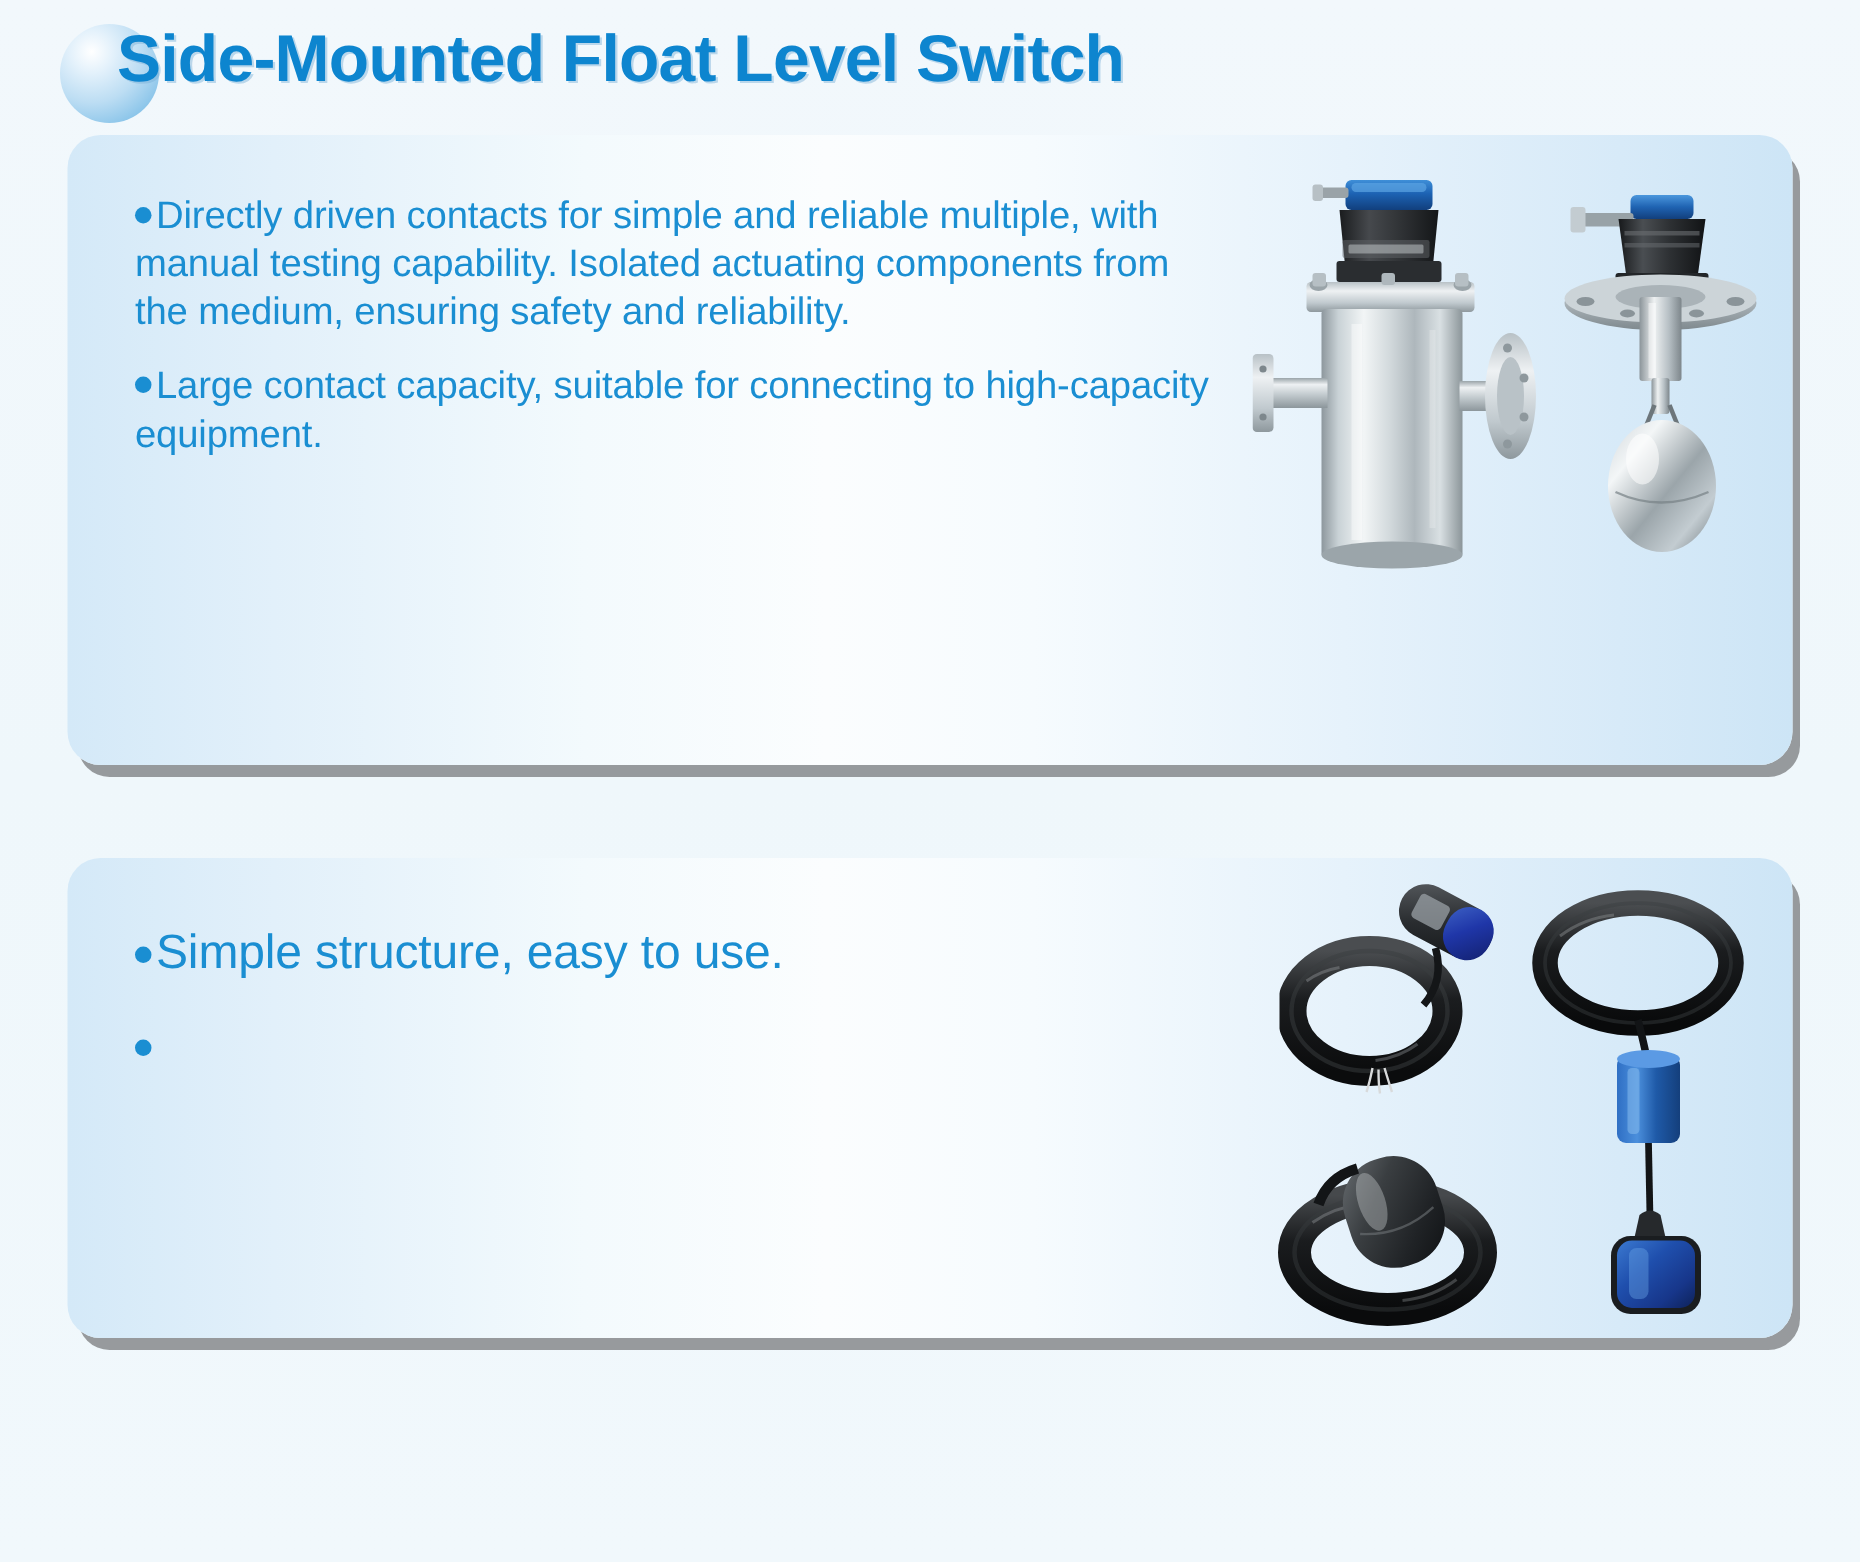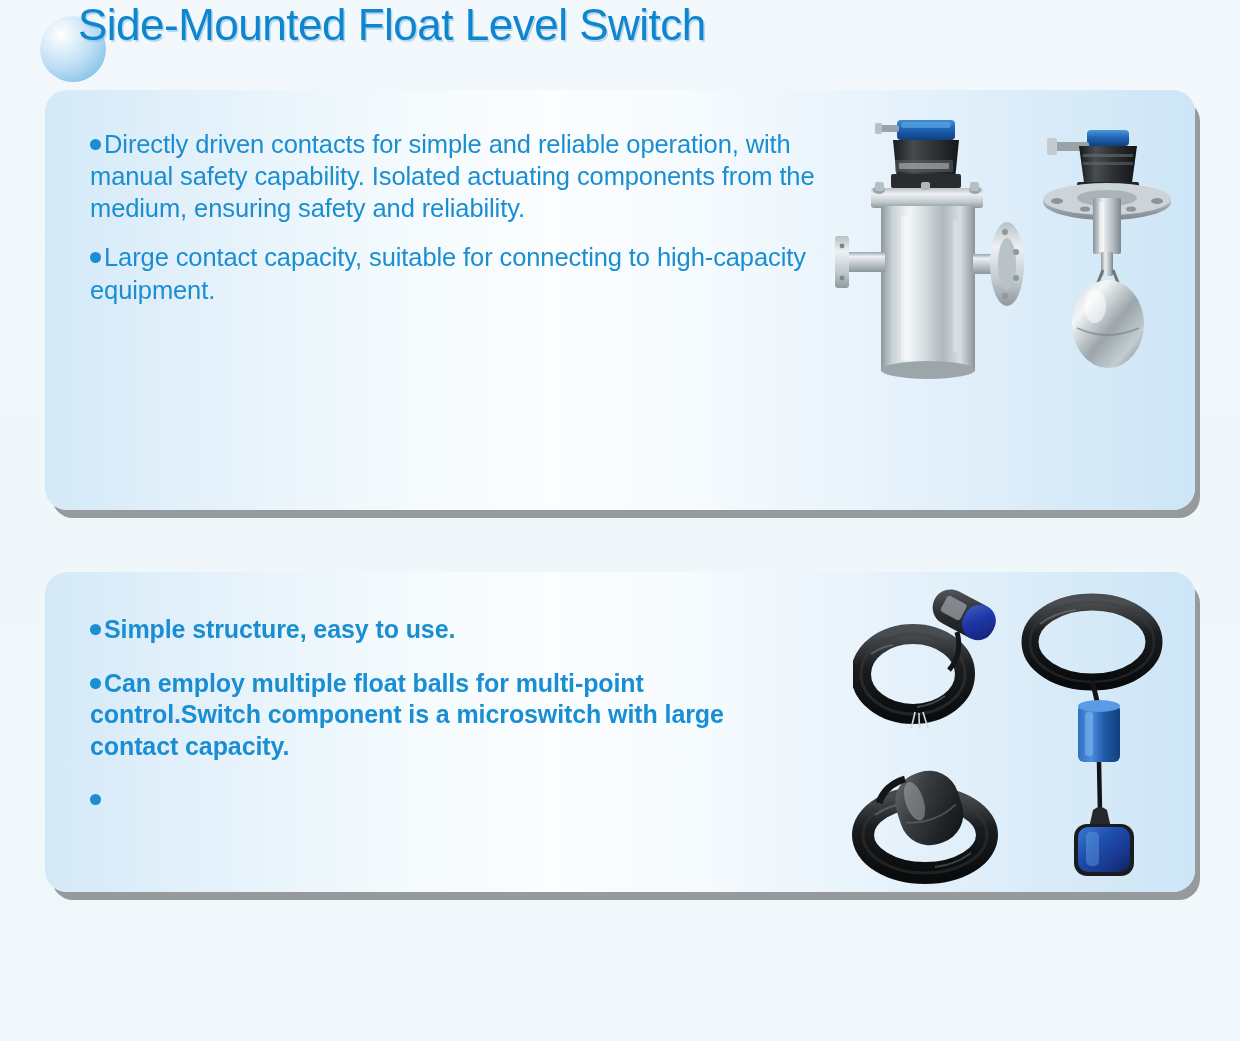--- a/index.html
+++ b/index.html
@@ -43,22 +43,23 @@
                 #e3f1fb 22%,
                 #bcddf3 52%,
                 #8dc6ea 78%,
                 #76b9e3 100%);
   }
   .heading-title {
     position: relative;
     z-index: 2;
     display: inline-block;
     padding-left: 38px;
+    padding-top: 15px;
     font-size: 44px;
-    font-weight: normal;
+    font-weight: bold;
     letter-spacing: -0.5px;
     color: #0d85cf;
     text-shadow: 1.5px 1.5px 0 rgba(120,175,215,0.45);
     white-space: nowrap;
   }
 
   
   .card-wrap {
     position: relative;
     margin-left: 45px;
@@ -99,23 +100,22 @@
   #card-2 .text-col { padding-top: 42px; }
 
   .bullet-block {
     color: #1a8ed2;
     font-size: 25.5px;
     line-height: 1.26;
     margin-bottom: 17px;
     letter-spacing: -0.1px;
   }
   #card-2 .bullet-block {
-    font-size: 25px;
+    font-size: 32px;
     margin-bottom: 22px;
-    font-weight: bold;
   }
   .bullet-block:last-child { margin-bottom: 16px; }
 
   .bullet-dot {
     display: inline-block;
     width: 11px;
     height: 11px;
     border-radius: 50%;
     background: #1a8ed2;
     margin-right: 3px;
@@ -149,21 +149,21 @@
       <div class="heading-bullet-circle"></div>
       <div class="heading-title">Side-Mounted Float Level Switch</div>
     </div>
 
     <div class="card-wrap">
       <div class="card" id="card-1">
         <div class="card-inner">
 
           <div class="text-col">
             <div class="bullet-block">
-              <span class="bullet-dot"></span><span>Directly driven contacts for simple and reliable operation, with manual safety capability. Isolated actuating components from the medium, ensuring safety and reliability.</span>
+              <span class="bullet-dot"></span><span>Directly driven contacts for simple and reliable multiple, with manual testing capability. Isolated actuating components from the medium, ensuring safety and reliability.</span>
             </div>
             <div class="bullet-block">
               <span class="bullet-dot"></span><span>Large contact capacity, suitable for connecting to high-capacity equipment.</span>
             </div>
           </div>
 
           <div class="img-col">
 
             <svg class="product-img" id="img-side-mounted-body" width="190" height="270" viewBox="0 0 190 270">
               <defs>
@@ -312,23 +312,20 @@
 
     <div class="card-wrap">
       <div class="card" id="card-2">
         <div class="card-inner">
 
           <div class="text-col">
             <div class="bullet-block">
               <span class="bullet-dot"></span><span>Simple structure, easy to use.</span>
             </div>
             <div class="bullet-block">
-              <span class="bullet-dot"></span><span>Can employ multiple float balls for multi-point control.Switch component is a microswitch with large contact capacity.</span>
-            </div>
-            <div class="bullet-block">
               <span class="bullet-dot"></span>
             </div>
           </div>
 
           <div class="img-col">
 
             <svg class="product-img" id="img-cable-coil-blue" width="160" height="150" viewBox="0 0 160 150">
               <defs>
                 <linearGradient id="cabG" x1="0" y1="0" x2="0" y2="1">
                   <stop offset="0%" stop-color="#4a4d50"></stop>

